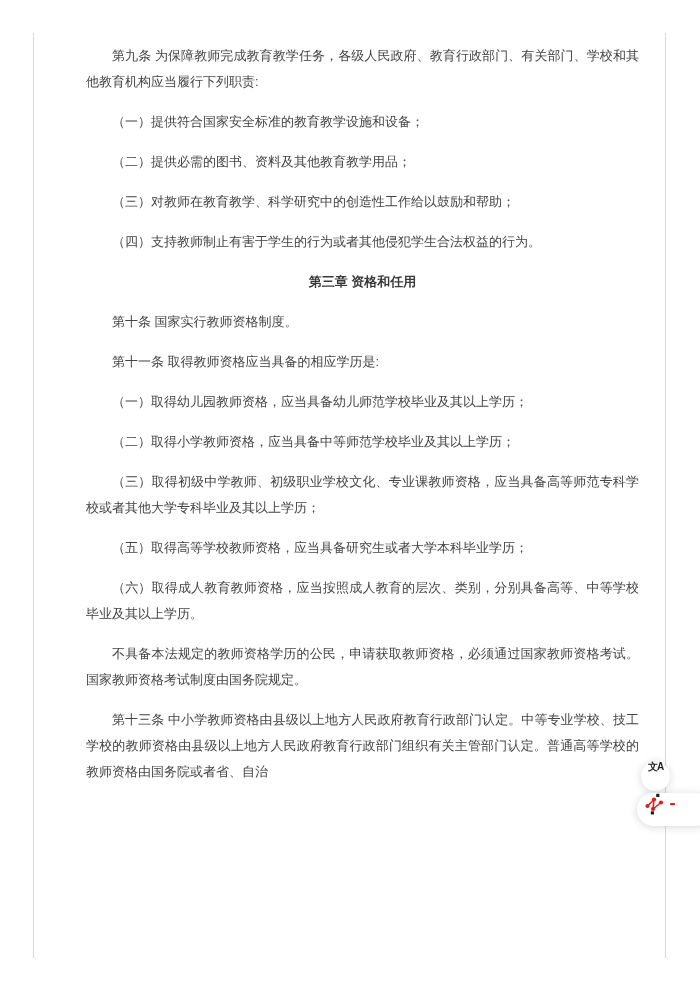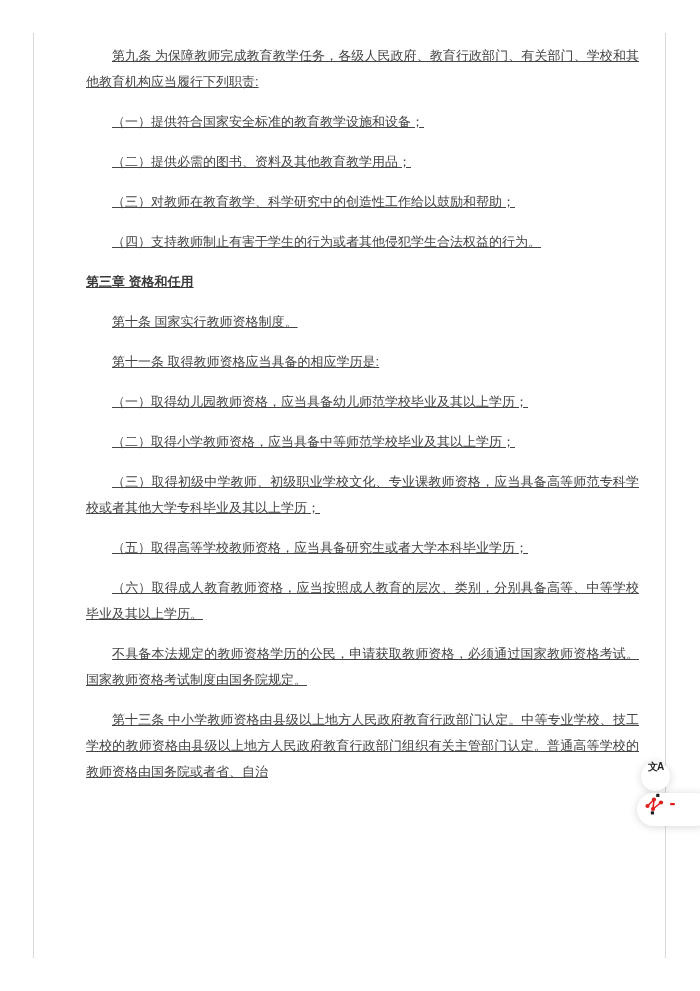--- a/index.html
+++ b/index.html
@@ -24,25 +24,24 @@
     padding: 10px 26px 0 52px;
     overflow: hidden;
   }
   .para {
     margin: 0 0 14px 0;
     font-size: 13px;
     line-height: 26px;
     color: #444444;
     text-indent: 2em;
     text-align: justify;
-    text-decoration: underline;
   }
   .chapter-heading {
     text-indent: 0;
-    text-align: left;
+    text-align: center;
     font-weight: bold;
     color: #3a3a3a;
   }
   .fab {
     position: absolute;
     background: #ffffff;
     box-shadow: 0 1px 8px rgba(0,0,0,0.16);
     display: flex;
     align-items: flex-start;
     justify-content: center;

